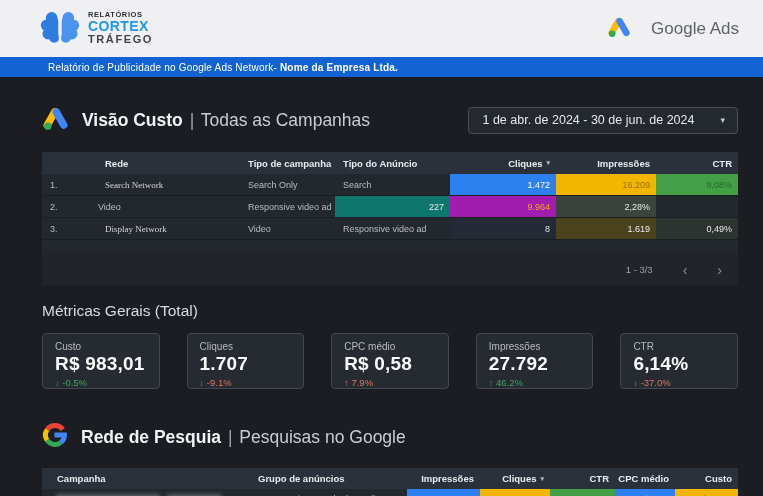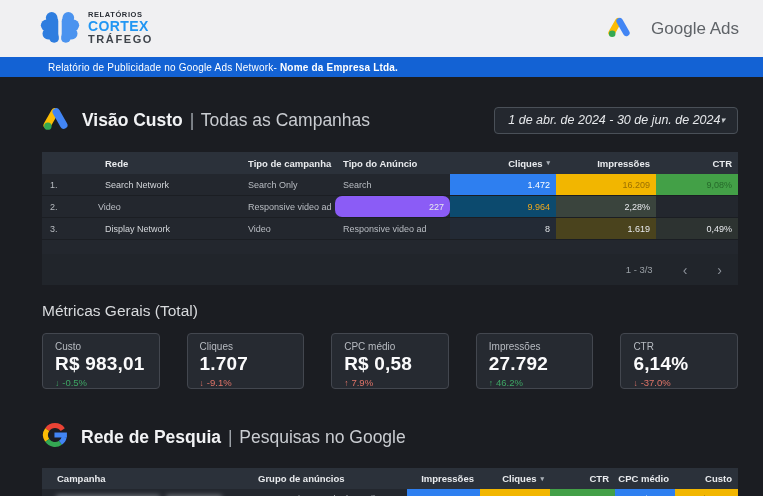--- a/index.html
+++ b/index.html
@@ -27,41 +27,41 @@
   }
   .banner b { font-weight:700; }
   
   .content { padding:0 25px 0 42px; }
   .sec-head { display:flex; align-items:center; gap:13px; margin-top:28px; height:30px; }
   .sec-title { font-size:17.5px; color:#f1f2f4; }
   .sec-title b { font-weight:700; }
   .sec-title .dim { color:#c9ccd1; font-weight:400; }
   .sec-title .pipe { color:#9ea3a9; font-weight:400; padding:0 2px; }
   .date-chip {
-    margin-left:auto; display:flex; align-items:center; 
+    margin-left:auto; display:flex; align-items:center; gap:26px;
     background:#24282f; border:1px solid #4a5058; border-radius:4px;
-    padding:5px 12px 6px 13px; color:#e6e8eb; font-size:12.5px; cursor:pointer;font-style:italic;
+    padding:5px 12px 6px 13px; color:#e6e8eb; font-size:12.5px; cursor:pointer;
   }
   .date-caret { font-size:9px; color:#c3c7cc; }
   
   .panel { margin-top:17px; background:#23272e; border-radius:2px; }
   .trow { display:grid; grid-template-columns:48px 150px 95px 115px 106px 100px 82px; align-items:stretch; }
   .trow2 { display:grid; grid-template-columns:208px 157px 73px 70px 65px 60px 63px; align-items:stretch; }
   .thead { background:#2b313a; height:22px; }
   .thead2 { background:#2b313a; height:21px; }
   .th { display:flex; align-items:center; font-size:9.5px; font-weight:700; color:#e9ebee; }
   .th.left { padding-left:15px; }
   .th.left8 { padding-left:8px; }
   .th.num { justify-content:flex-end; padding-right:6px; }
   .sort-ico { font-size:7px; color:#aab0b7; margin-left:4px; }
   .tr { height:22px; border-bottom:1px solid #1b1e23; }
   .tr2 { height:20px; }
   .td { display:flex; align-items:center; font-size:9px; color:#d3d6da; }
   .td.idx { padding-left:8px; color:#b9bdc2; }
-  .td.left { padding-left:15px; }
+  .td.left { padding-left:15px;font-family:Liberation Serif, serif; }
   .td.left8 { padding-left:8px; color:#b9bdc3; }
   .hc { display:flex; align-items:center; justify-content:flex-end; padding-right:6px; font-size:9px; }
   
   .pager {
     display:flex; align-items:center; justify-content:flex-end; gap:30px;
     padding:10px 16px 10px; margin-top:14px; background:#21252b;
   }
   .pager-label { font-size:9.5px; color:#9aa0a6; }
   .pager-btn { font-size:14px; line-height:10px; color:#8d939b; cursor:pointer; }
   
@@ -172,22 +172,22 @@
         <div class="td left8">Search</div>
         <div class="hc" style="background:#2e7ff0;color:#ffffff;">1.472</div>
         <div class="hc" style="background:#f2b600;color:#9c7000;">16.209</div>
         <div class="hc" style="background:#43a047;color:#266a2b;">9,08%</div>
       </div>
 
       <div class="trow tr">
         <div class="td idx">2.</div>
         <div class="td left8">Video</div>
         <div class="td left8">Responsive video ad</div>
-        <div class="hc" style="background:#8b5cf6;color:#e8eaed;border-radius:7px;">227</div>
-        <div class="hc" style="background:#0c4a6e;color:#f0a81c;">9.964</div>
+        <div class="hc" style="background:#0f766e;color:#e8eaed;">227</div>
+        <div class="hc" style="background:#a21caf;color:#f0a81c;">9.964</div>
         <div class="hc" style="background:#3a443d;color:#e8eaed;">2,28%</div>
       </div>
 
       <div class="trow tr">
         <div class="td idx">3.</div>
         <div class="td left">Display Network</div>
         <div class="td left8">Video</div>
         <div class="td left8">Responsive video ad</div>
         <div class="hc" style="background:#232a35;color:#dfe2e6;">8</div>
         <div class="hc" style="background:#4a431d;color:#e8eaed;">1.619</div>

